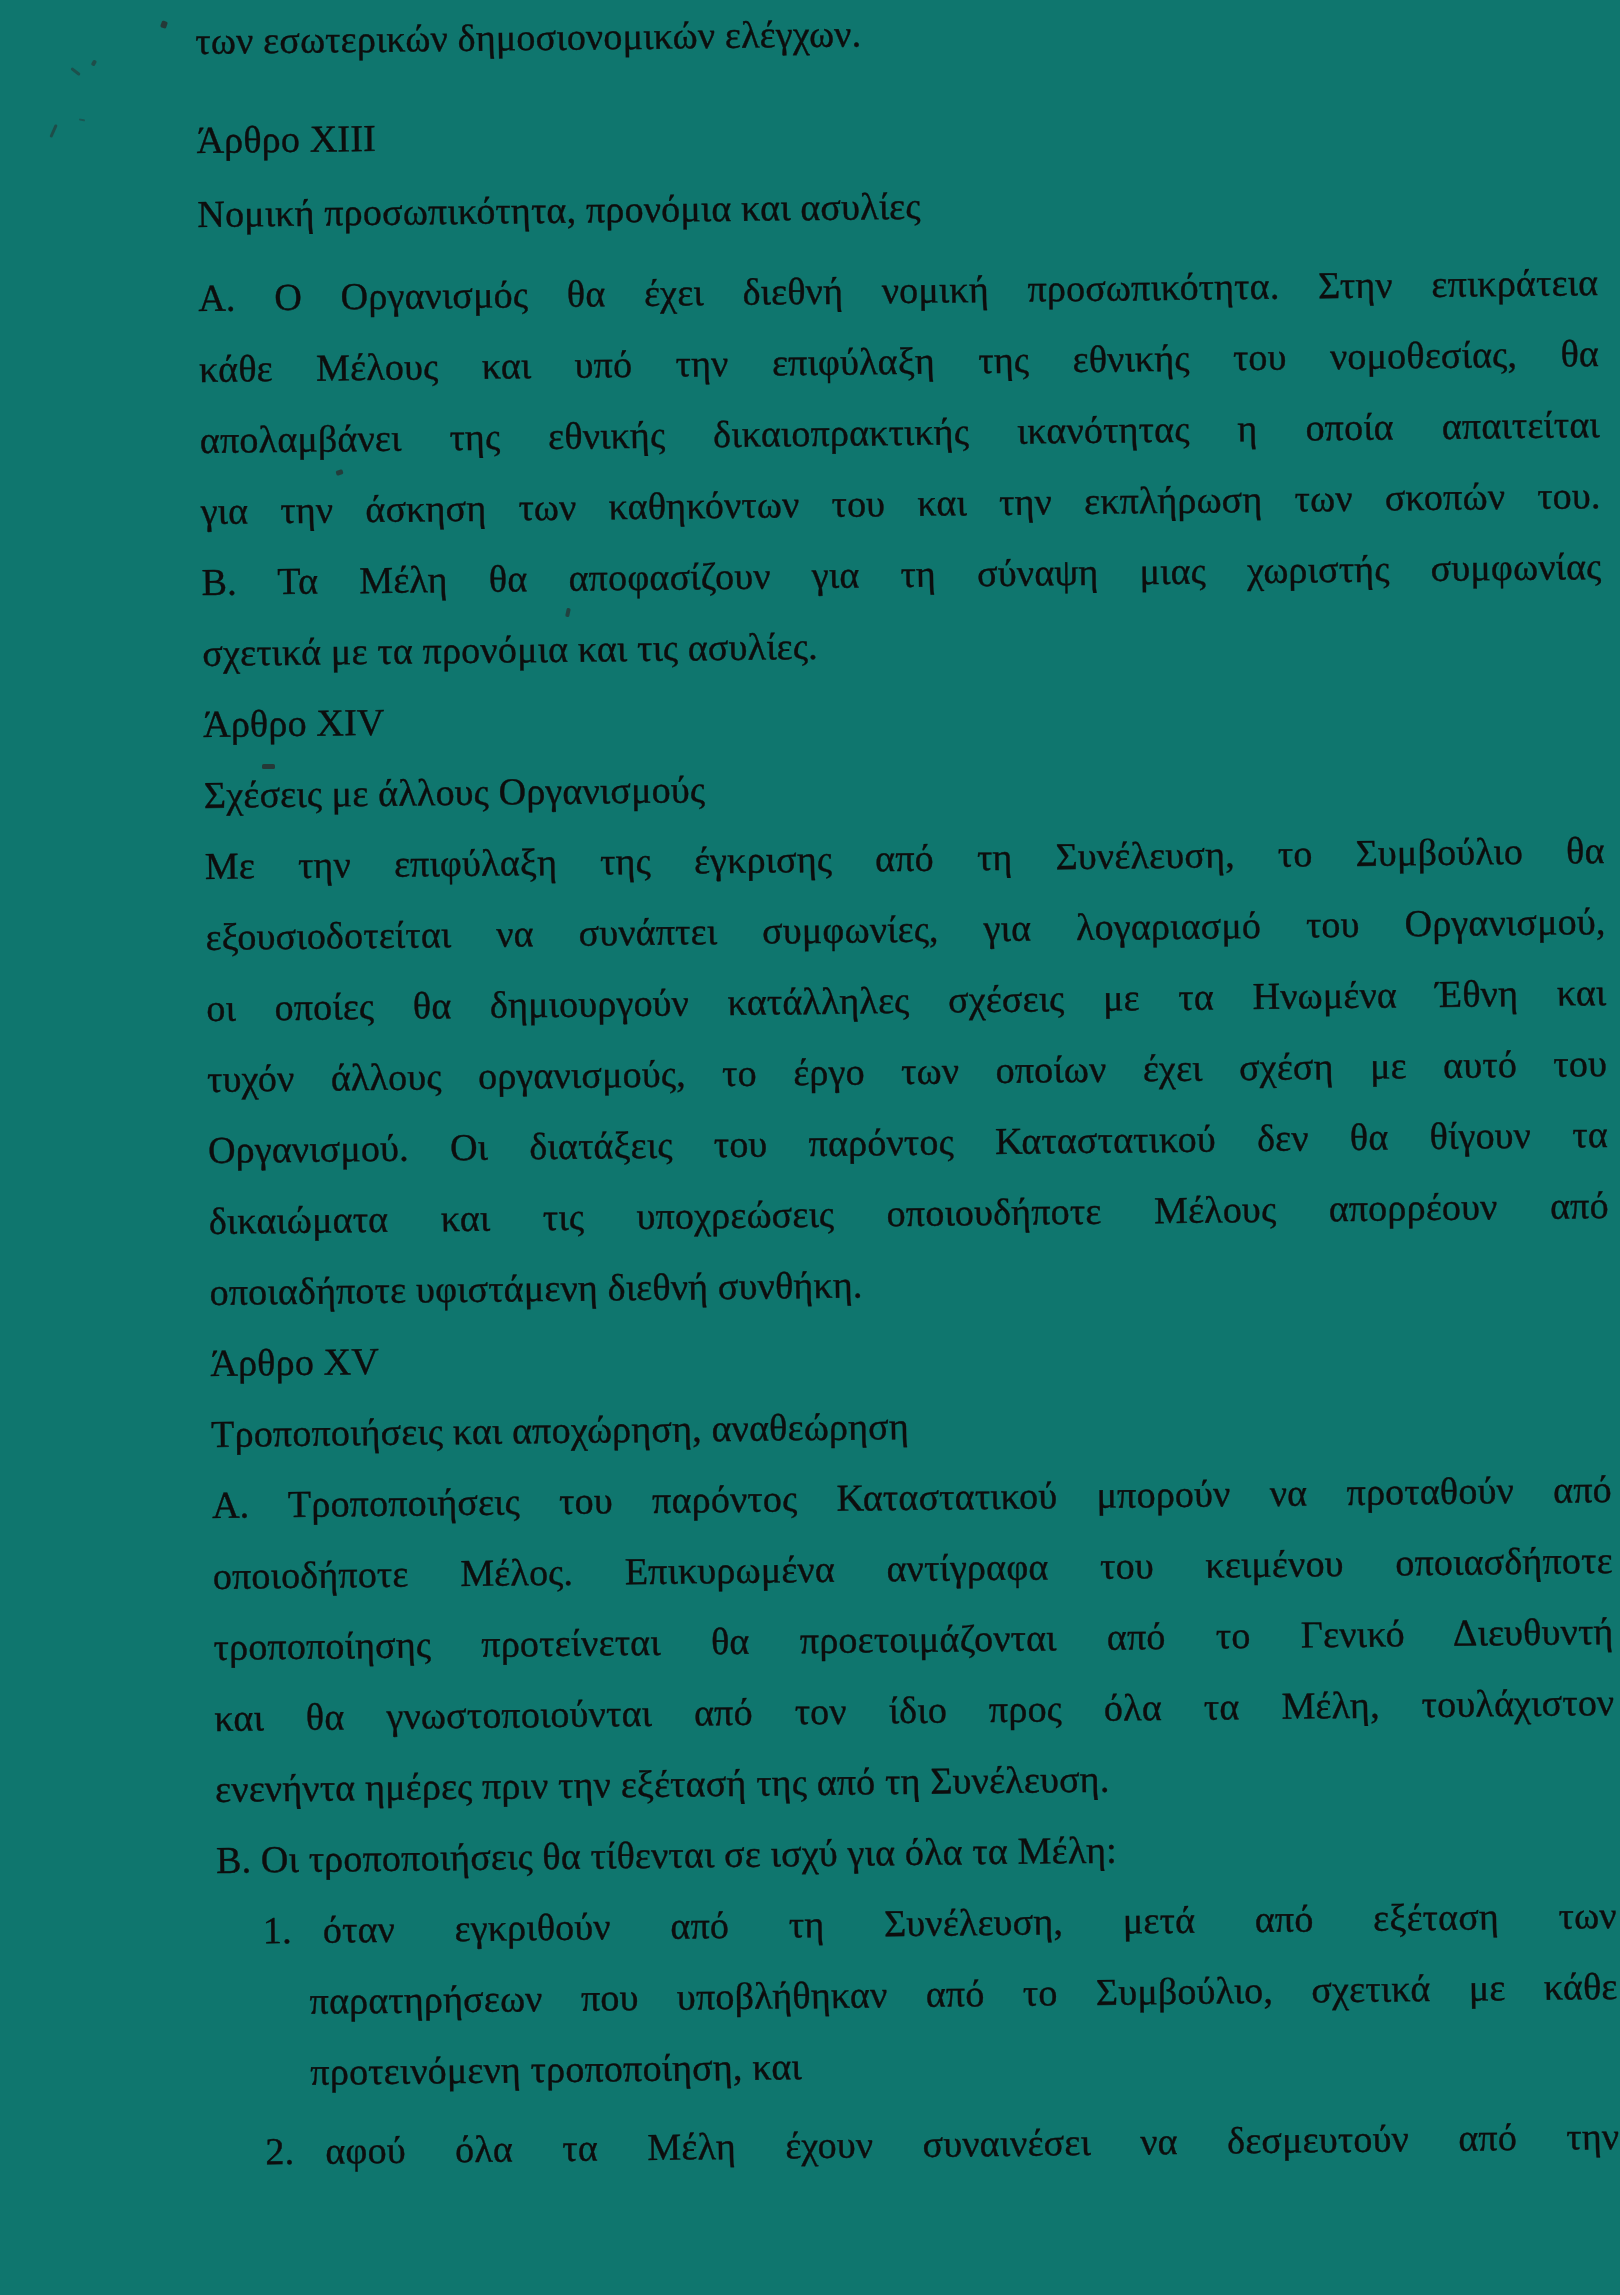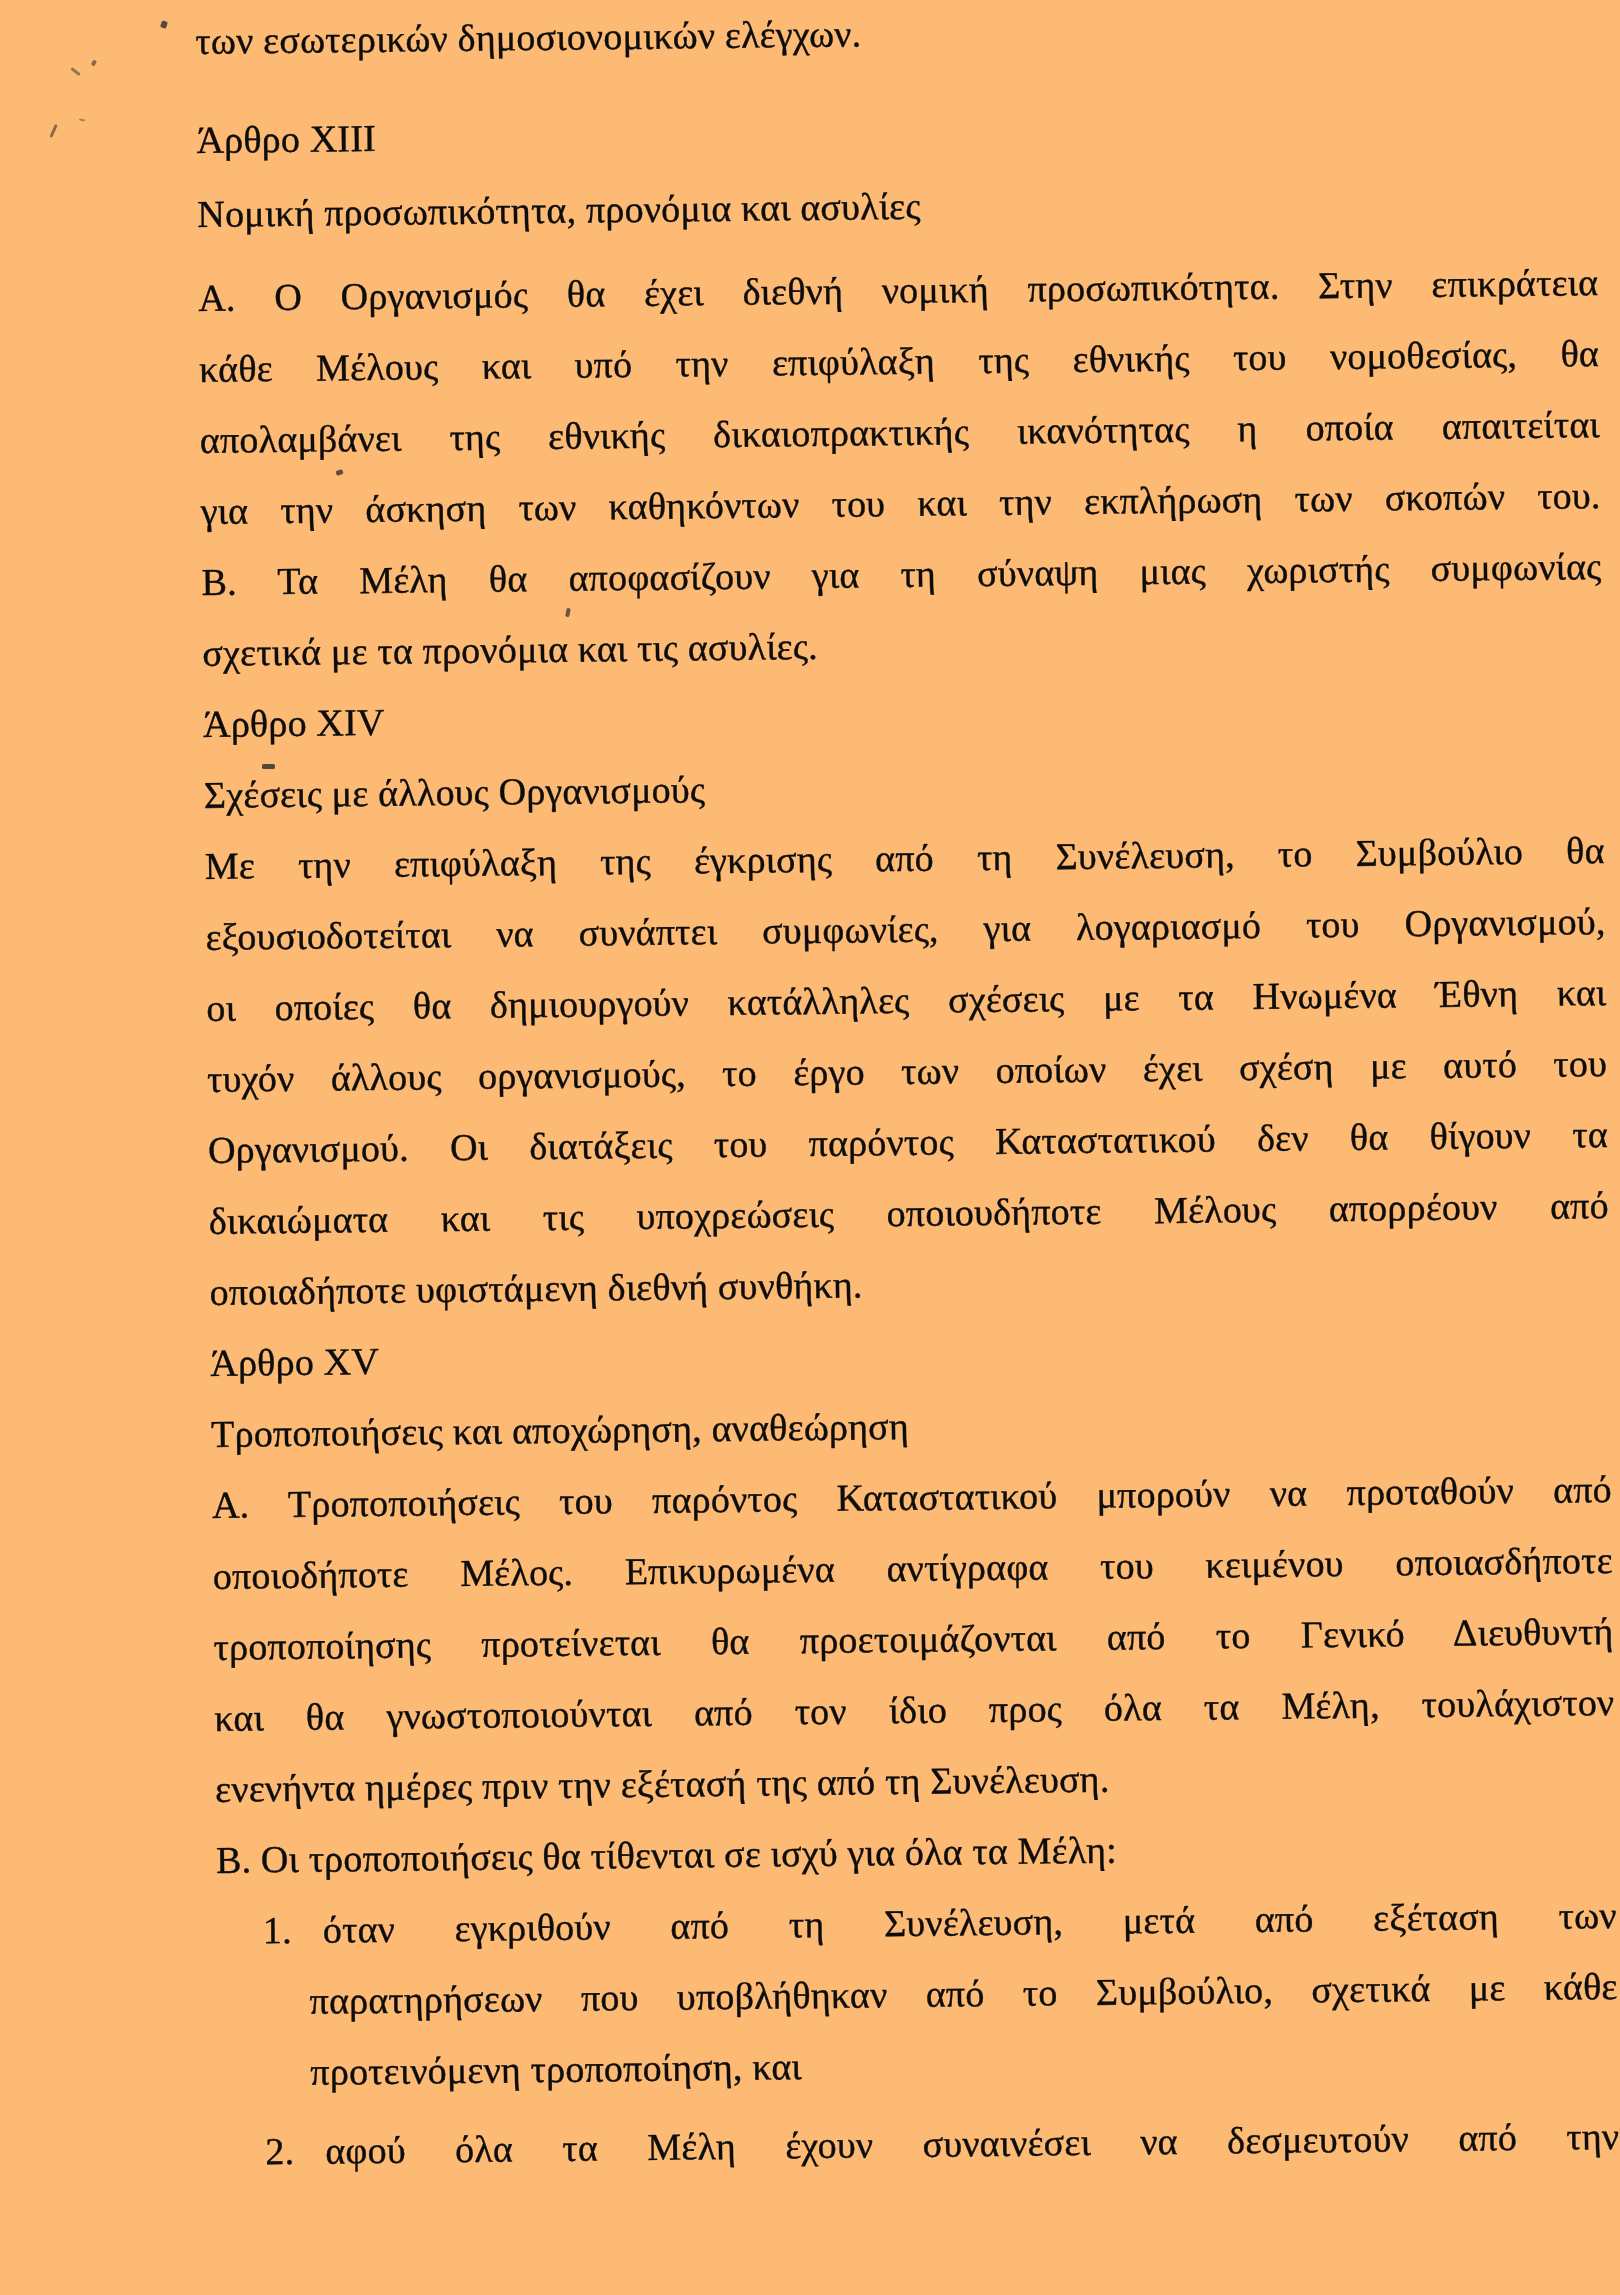--- a/index.html
+++ b/index.html
@@ -1,19 +1,19 @@
 <!DOCTYPE html>
 <html lang="el" style="font-size:12.7px"><head>
 <meta charset="utf-8">
 <title>Scanned document page</title>
 <style>
   html,body{margin:0;padding:0;background:#ffffff;}
   body{width:1620px;height:2295px;overflow:hidden;}
   .page{
-    position:relative;width:1620px;height:2295px;background:#fdba74;
+    position:relative;width:1620px;height:2295px;background:#0f766e;
     font-family:"Liberation Serif","DejaVu Serif",serif;
     color:#0d0d0d;
   }
   .text-block{
     position:absolute;left:195px;top:6.4px;width:1400px;
     transform:rotate(-0.65deg);
     transform-origin:0 0;
   }
   .line{
     position:relative;

